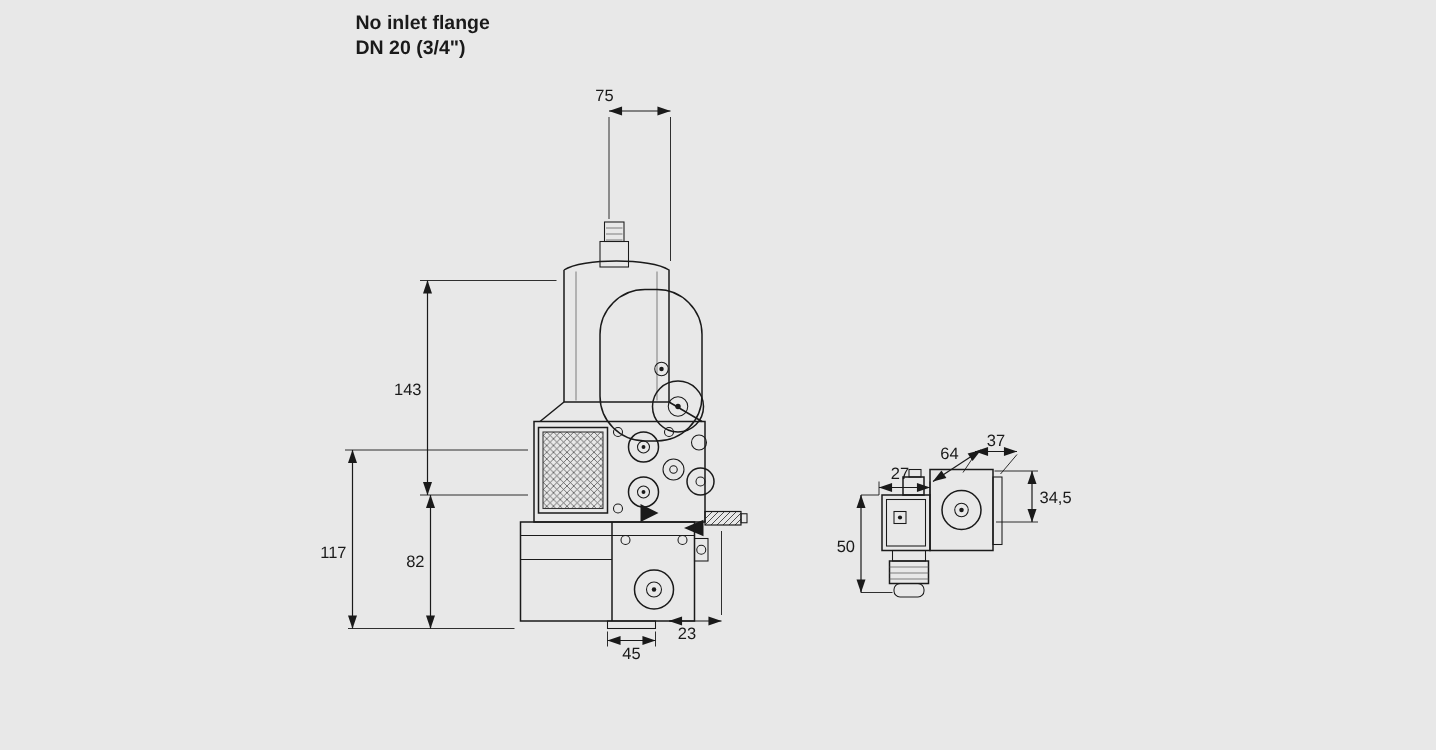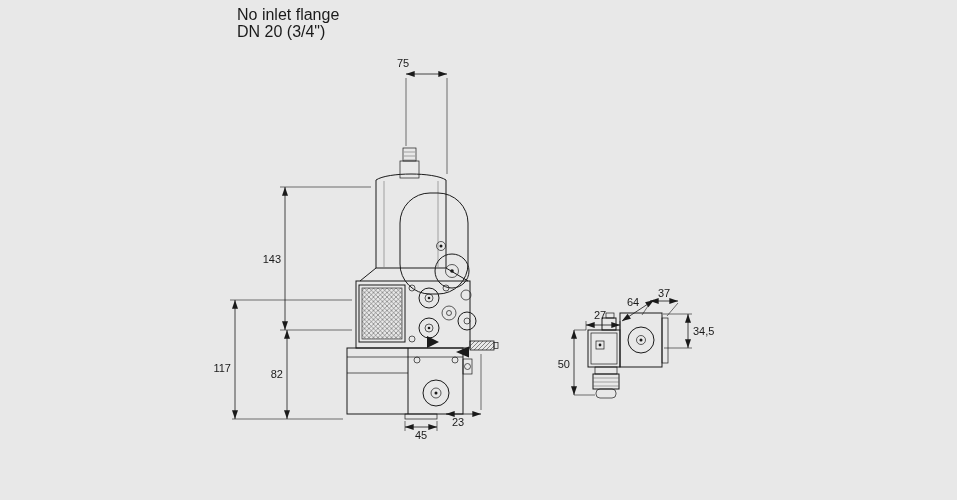--- a/index.html
+++ b/index.html
@@ -4,21 +4,21 @@
 <style>
   * { margin:0; padding:0; box-sizing:border-box; }
   html,body { width:957px; height:500px; }
   body {
     background:#e8e8e8;
     font-family:"Liberation Sans", sans-serif;
     position:relative;
     overflow:hidden;
     color:#1a1a1a;
   }
-  .title-block { position:absolute; left:237px; top:6px; font-size:16px; line-height:17px; }
+  .title-block { position:absolute; left:237px; top:6px; font-size:13px; line-height:17px;font-weight:bold; }
   svg.drawing { position:absolute; left:0; top:0; }
   .ol   { fill:none; stroke:#1a1a1a; stroke-width:1; }
   .ol2  { fill:none; stroke:#1a1a1a; stroke-width:0.7; }
   .thin { fill:none; stroke:#5a5a5a; stroke-width:0.5; }
   .dl   { fill:none; stroke:#1a1a1a; stroke-width:0.8; }
   .ext  { fill:none; stroke:#1a1a1a; stroke-width:0.6; }
   .dim  { font-family:"Liberation Sans", sans-serif; font-size:11px; fill:#1a1a1a; }
   .fillb{ fill:#1a1a1a; stroke:none; }
 </style>
 </head>

